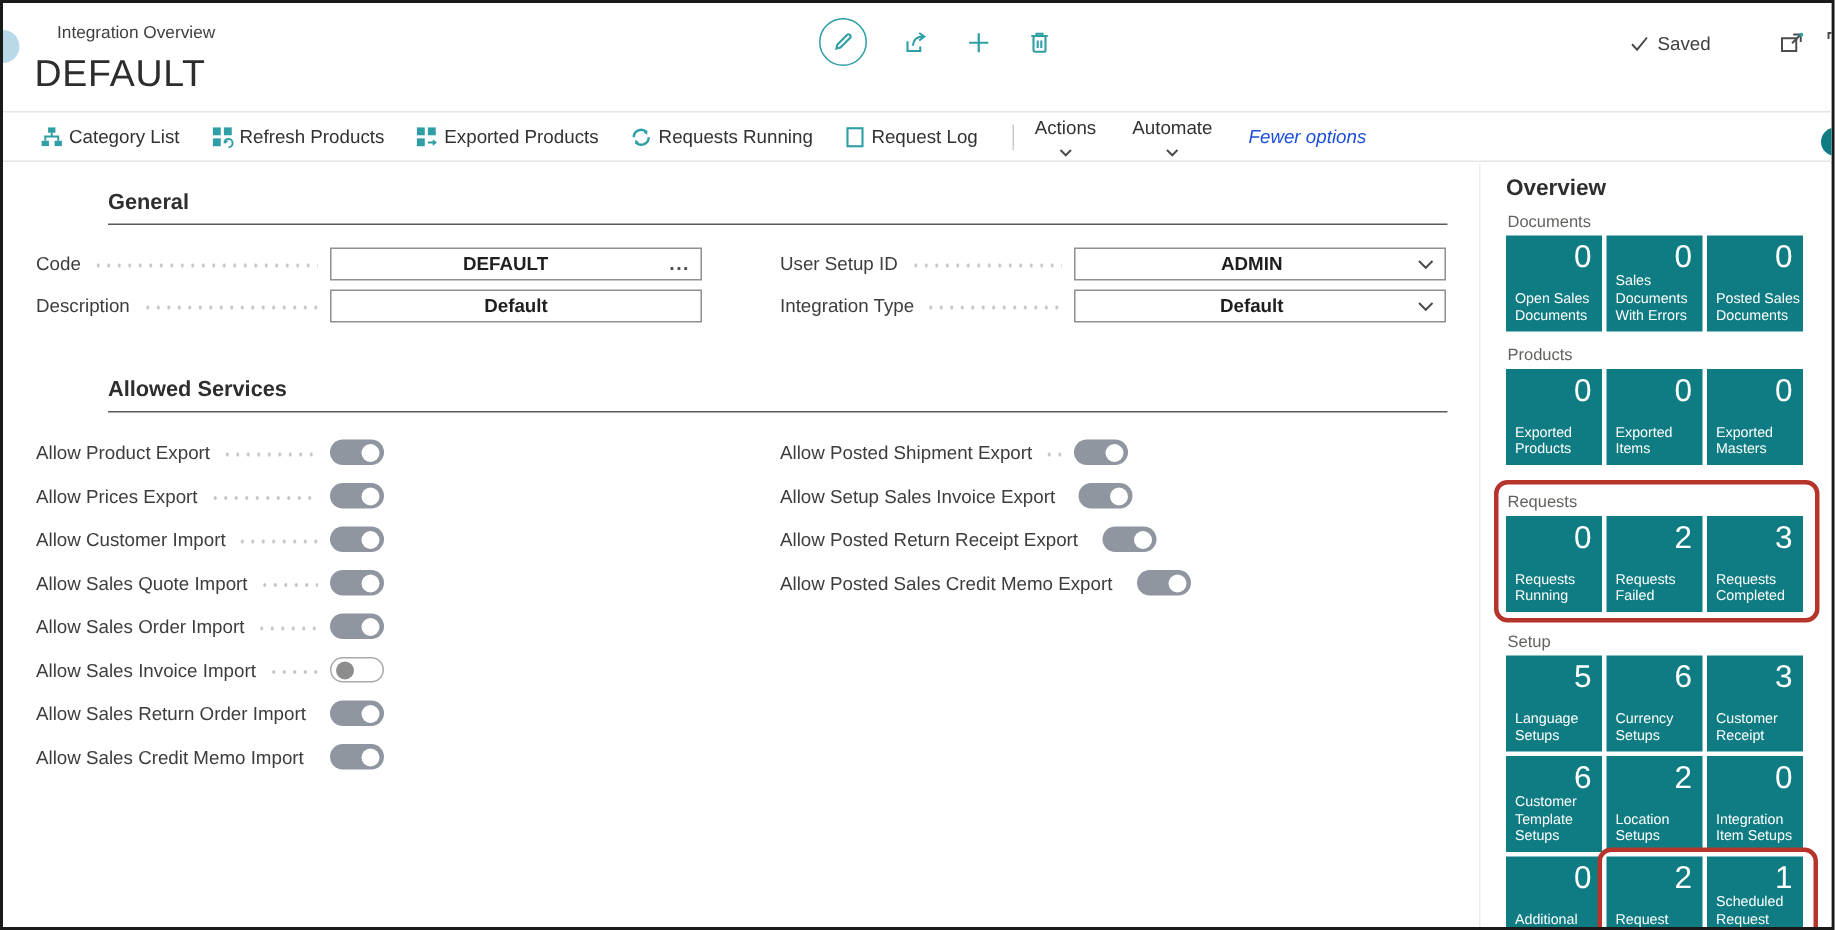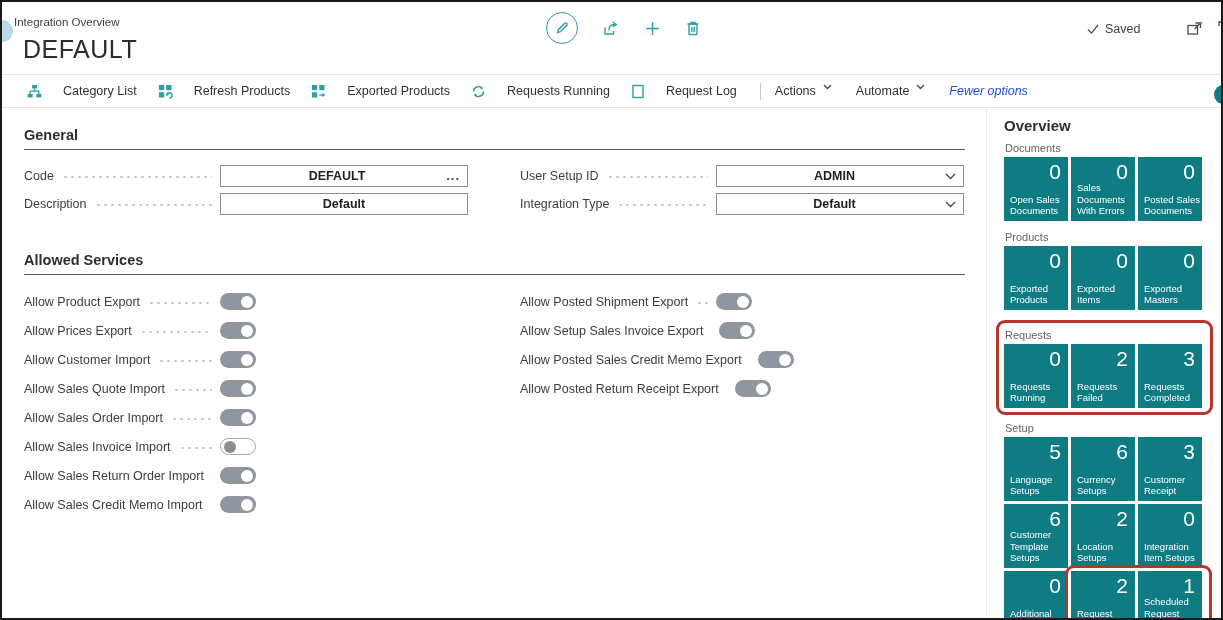--- a/index.html
+++ b/index.html
@@ -8,40 +8,40 @@
     --highlight-red:#b5352b;
     --toggle-on-gray:#8f96a0;
   }
   *{margin:0;padding:0;box-sizing:border-box;}
   body{background:#cfcfcf;font-family:"Liberation Sans",sans-serif;}
   .screen{position:relative;width:1223px;height:620px;background:#fff;border:2px solid #1a1a1a;overflow:hidden;}
 
   
   .header{position:absolute;left:0;top:0;right:0;height:72px;background:#fff;}
   .left-circle{position:absolute;left:-11px;top:18px;width:22px;height:22px;border-radius:50%;background:#b9d9e8;}
-  .breadcrumb{position:absolute;left:12px;top:14px;font-size:11.5px;color:#3f3f3f;cursor:pointer;}
+  .breadcrumb{position:absolute;left:36px;top:14px;font-size:11.5px;color:#3f3f3f;cursor:pointer;}
   .page-title{position:absolute;left:21px;top:33px;font-size:25px;font-weight:400;letter-spacing:.5px;color:#2d2d2d;}
   .center-actions{position:absolute;left:544px;top:10px;display:flex;align-items:center;gap:24px;}
   .circle-btn{width:32px;height:32px;border:1.5px solid var(--icon-teal);border-radius:50%;display:flex;align-items:center;justify-content:center;cursor:pointer;background:#fff;}
   .flat-btn{display:flex;align-items:center;justify-content:center;cursor:pointer;}
   .saved{position:absolute;left:1085px;top:20px;display:flex;align-items:center;gap:6px;font-size:12.5px;color:#404040;}
   .popout{position:absolute;left:1184px;top:19px;cursor:pointer;}
   .edge-partial{position:absolute;left:1216px;top:19px;cursor:pointer;}
   .teal-dot{position:absolute;left:1212px;top:83px;width:19px;height:19px;border-radius:50%;background:var(--tile-teal);cursor:pointer;}
 
   
   .toolbar{position:absolute;left:0;top:72px;right:0;height:34px;display:flex;align-items:center;padding-left:25px;border-top:1px solid #e4e4e4;border-bottom:1px solid #e4e4e4;background:#fff;}
-  .tb-item{display:flex;align-items:center;gap:21px;font-size:12.5px;color:#323232;cursor:pointer;margin-right:21px;white-space:nowrap;}
+  .tb-item{display:flex;align-items:center;gap:4px;font-size:12.5px;color:#323232;cursor:pointer;margin-right:21px;white-space:nowrap;}
   .tb-sep{width:1px;height:17px;background:#c9c9c9;margin:0 14px 0 2px;}
-  .tb-menu{display:flex;align-items:flex-start;gap:7px;font-size:12.5px;color:#323232;cursor:pointer;margin-right:24px;white-space:nowrap;}
+  .tb-menu{display:flex;align-items:center;gap:7px;font-size:12.5px;color:#323232;cursor:pointer;margin-right:24px;white-space:nowrap;flex-direction:column;}
   .tb-fewer{font-size:12.5px;color:#1d4ed8;cursor:pointer;white-space:nowrap;font-style:italic;}
 
   
   .main{position:absolute;left:0;top:107px;width:984px;bottom:0;padding:18px 21px 0 22px;background:#fff;}
-  .section-head{font-size:14.5px;font-weight:bold;color:#2e2e2e;padding-bottom:6px;border-bottom:1px solid #5a5a5a;cursor:pointer;}
+  .section-head{font-size:14.5px;font-weight:bold;color:#2e2e2e;padding-bottom:6px;border-bottom:1px solid #5a5a5a;cursor:pointer;margin-left:48px;}
   .cols{display:flex;margin-top:12px;}
   .col{width:444px;text-align:center;}
   .col + .col{margin-left:52px;}
   .frow{display:flex;align-items:center;height:28px;}
   .trow{height:29px;}
   .flabel{font-size:12.5px;color:#3d3d3d;white-space:nowrap;}
   .leader{flex:1;height:4px;margin:2px 8px 0 8px;background-image:radial-gradient(circle,#c3c3c3 1px,rgba(0,0,0,0) 1.3px);background-size:7px 4px;background-repeat:repeat-x;background-position:left center;}
   .fcontrol{width:248px;display:flex;align-items:center;}
   .inputbox{width:248px;height:22px;border:1px solid #8f8f8f;display:flex;align-items:center;padding:0 7px;background:#fff;cursor:text;}
   .inputbox .val{flex:1;font-size:12.5px;font-weight:bold;color:#1f1f1f;white-space:nowrap;overflow:hidden;}
@@ -374,30 +374,30 @@
           <div class="frow trow">
             <span class="flabel">Allow Setup Sales Invoice Export</span>
             <span class="leader"></span>
             <span class="fcontrol">
                 <span class="toggle on">
                   <span class="knob"></span>
                 </span>
               </span>
           </div>
           <div class="frow trow">
+            <span class="flabel">Allow Posted Return Receipt Export</span>
+            <span class="leader"></span>
+            <span class="fcontrol">
+                <span class="toggle on">
+                  <span class="knob"></span>
+                </span>
+              </span>
+          </div>
+          <div class="frow trow">
             <span class="flabel">Allow Posted Sales Credit Memo Export</span>
-            <span class="leader"></span>
-            <span class="fcontrol">
-                <span class="toggle on">
-                  <span class="knob"></span>
-                </span>
-              </span>
-          </div>
-          <div class="frow trow">
-            <span class="flabel">Allow Posted Return Receipt Export</span>
             <span class="leader"></span>
             <span class="fcontrol">
                 <span class="toggle on">
                   <span class="knob"></span>
                 </span>
               </span>
           </div>
         </div>
       </div>
     </div>

